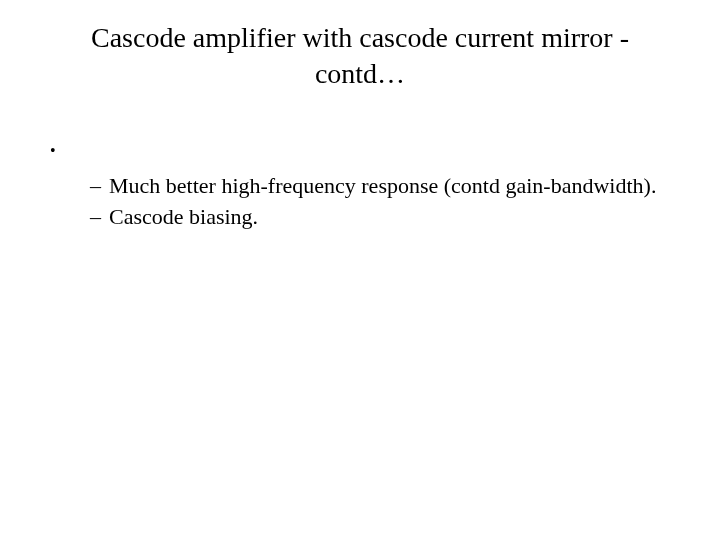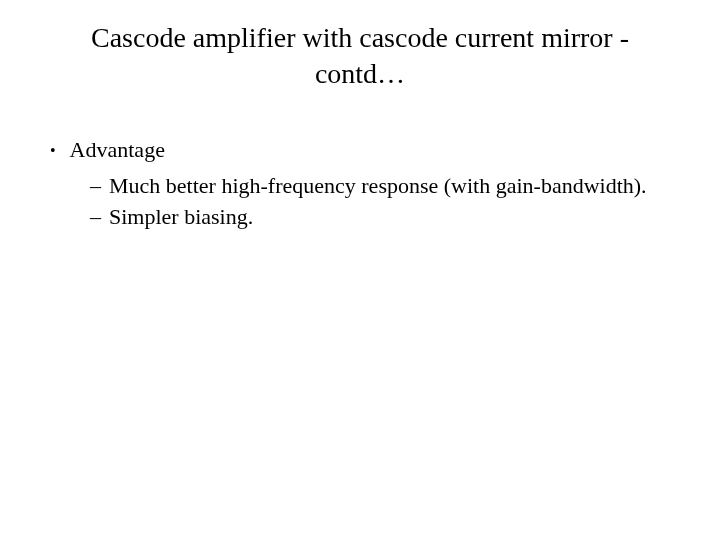--- a/index.html
+++ b/index.html
@@ -56,25 +56,24 @@
     }
   </style>
 </head>
 <body>
 
 <div class="title">Cascode amplifier with cascode current mirror - contd…</div>
 
 <div class="content">
   <div class="level1">
     <span class="bullet">•</span>
-    <span class="text">Advantage</span>
   </div>
   <div class="level2-container">
     <div class="level2">
       <span class="dash">–</span>
-      <span class="text">Much better high-frequency response (with gain-bandwidth).</span>
+      <span class="text">Much better high-frequency response (contd gain-bandwidth).</span>
     </div>
     <div class="level2">
       <span class="dash">–</span>
-      <span class="text">Simpler biasing.</span>
+      <span class="text">Cascode biasing.</span>
     </div>
   </div>
 </div>
 
 </body></html>

